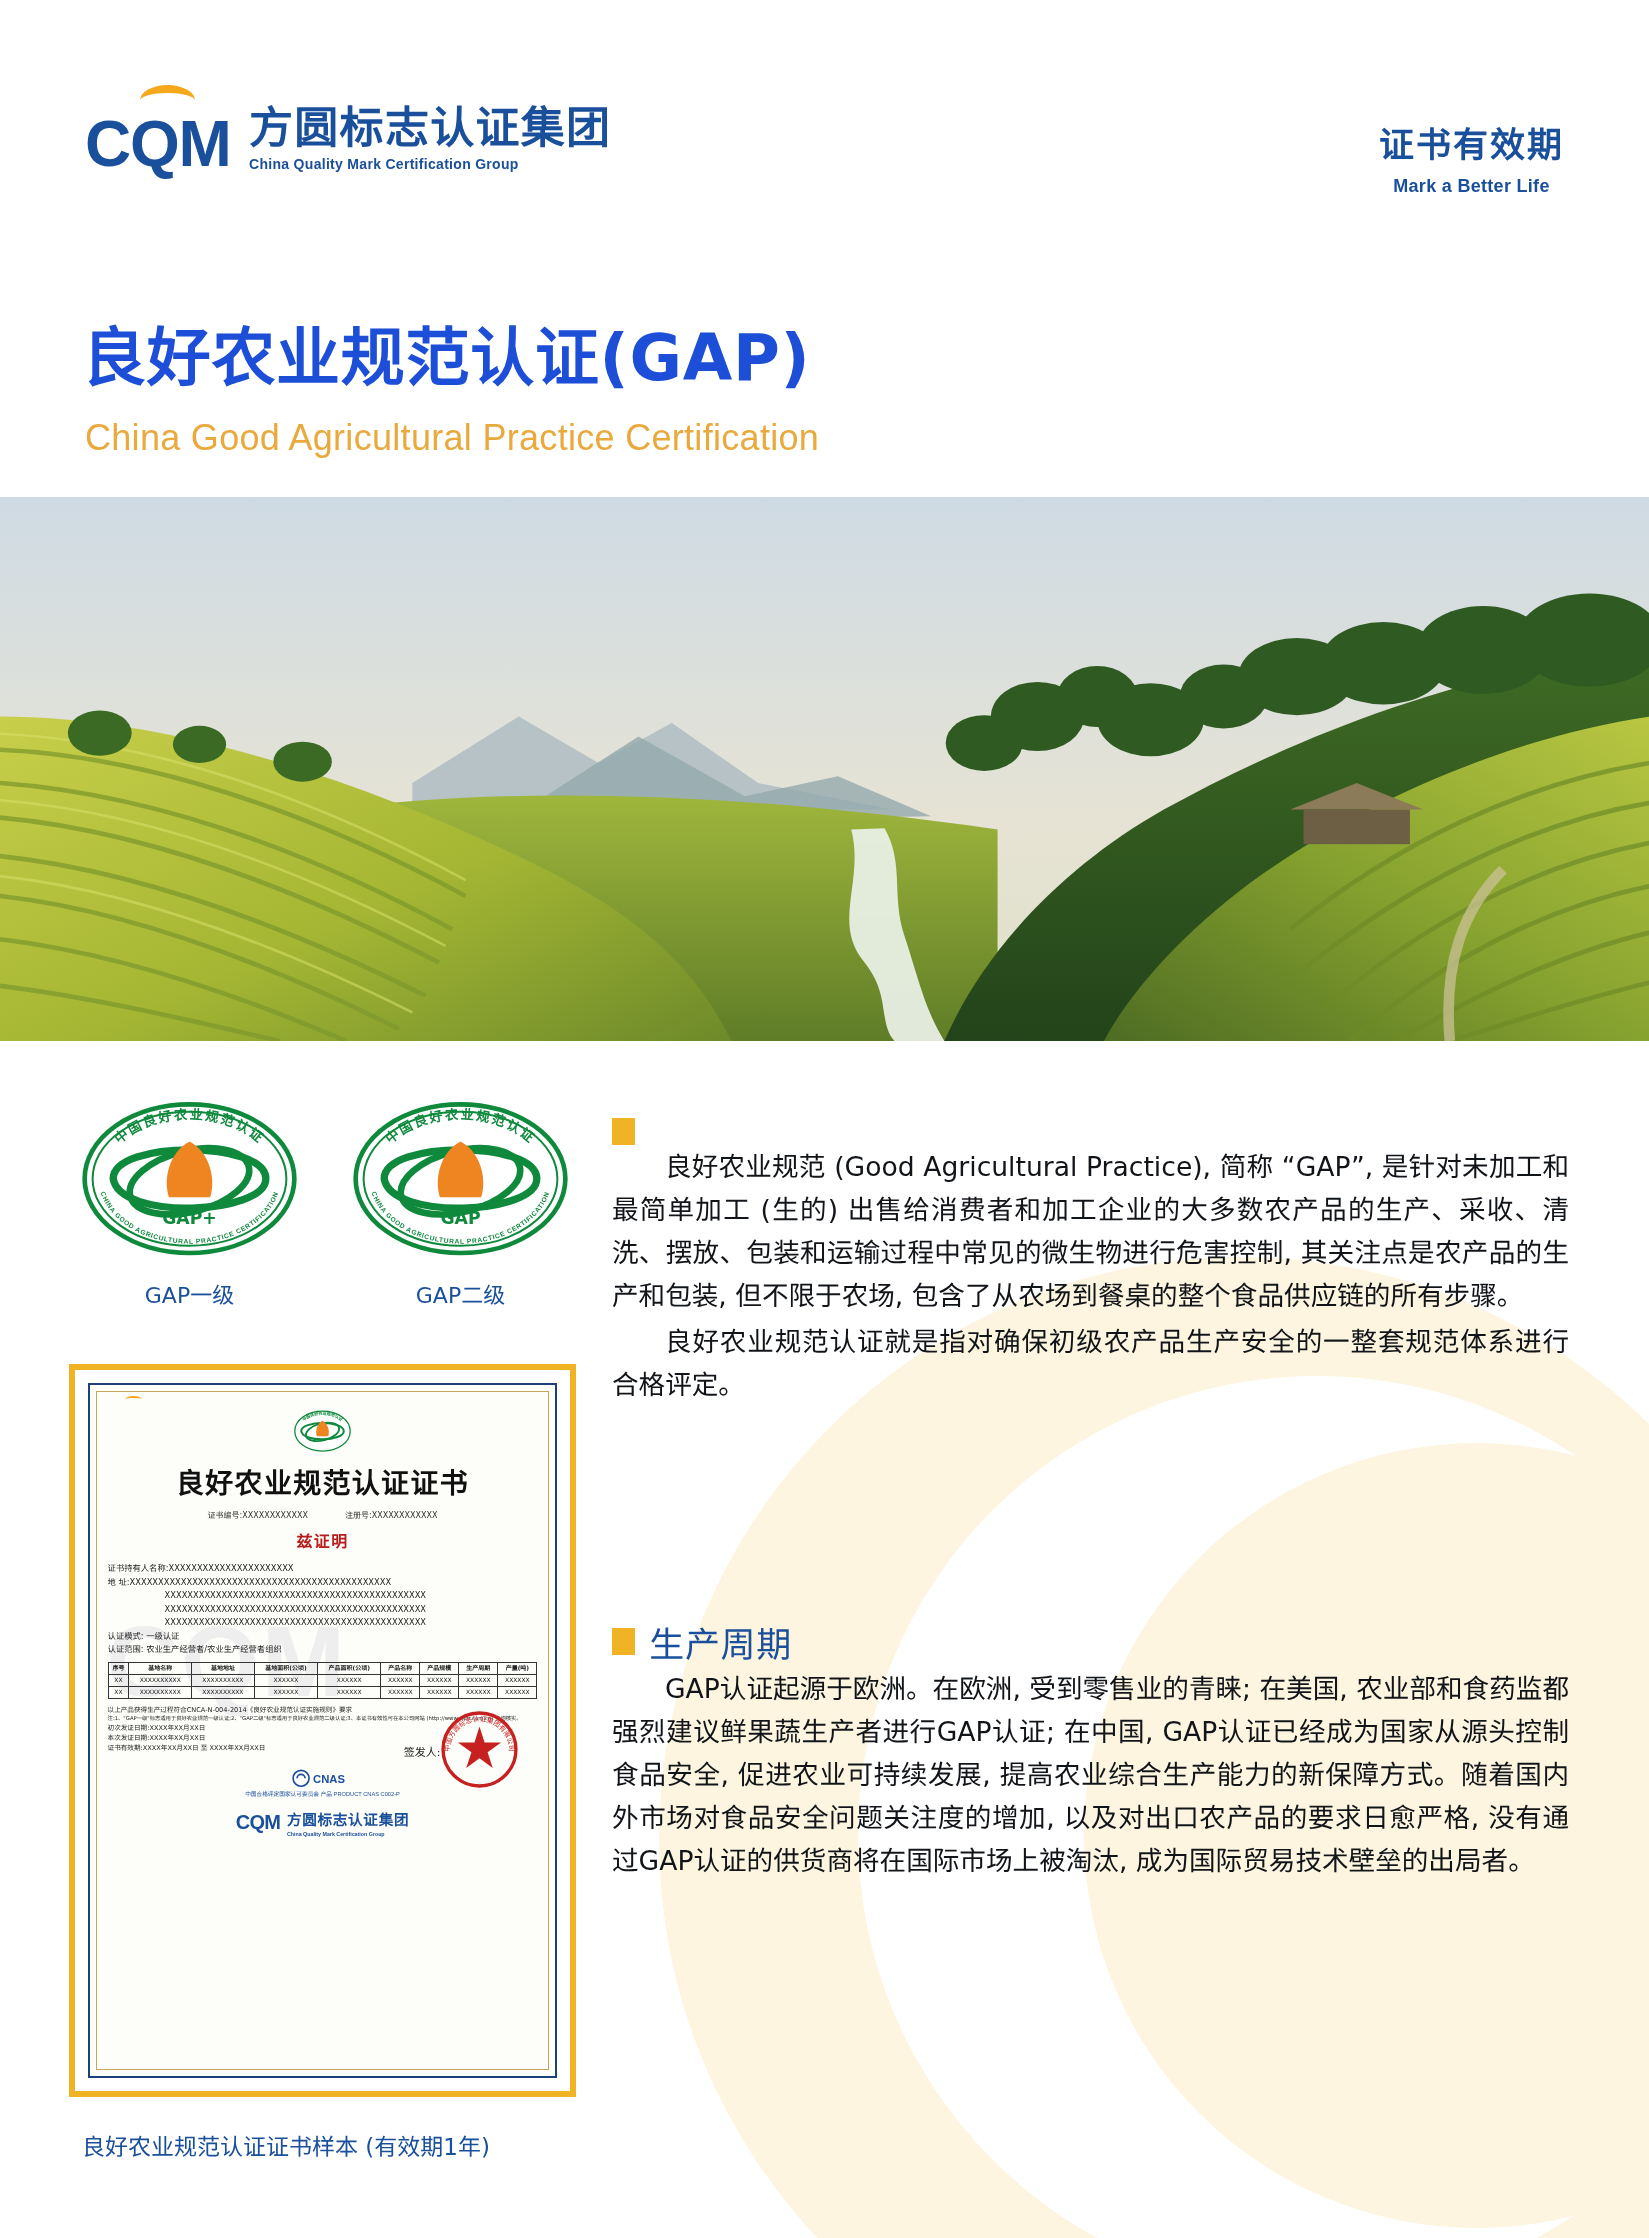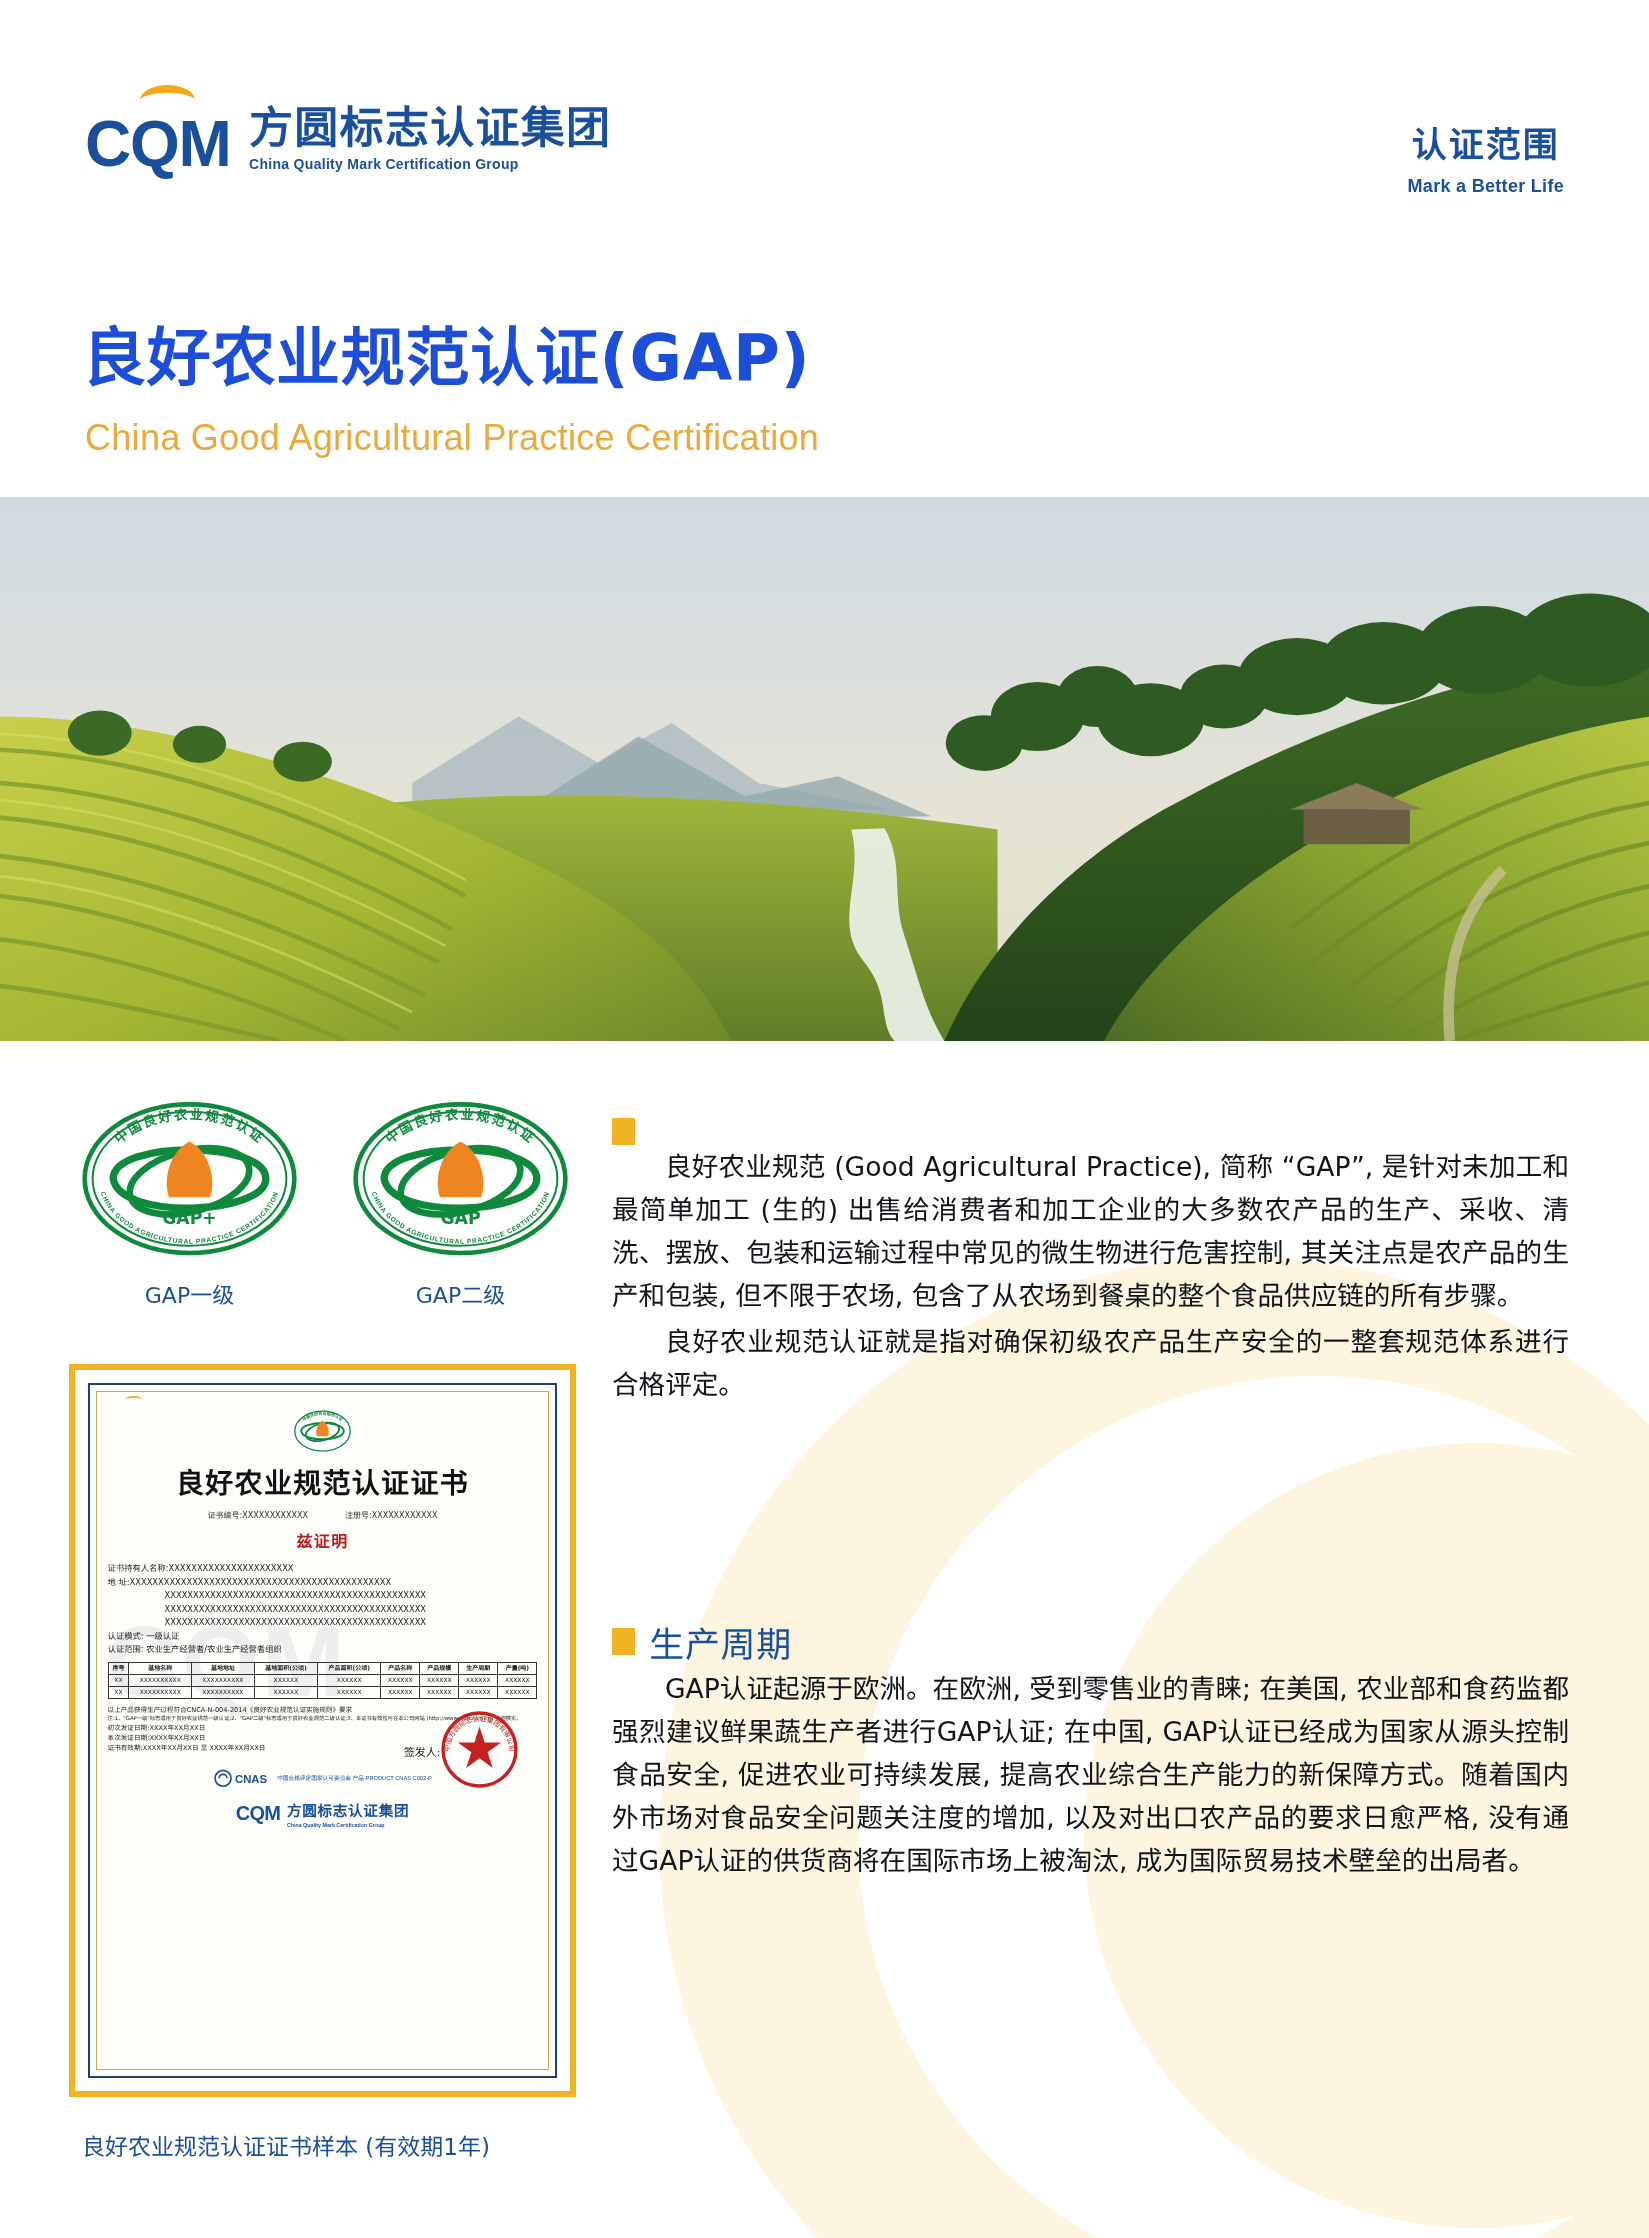--- a/index.html
+++ b/index.html
@@ -268,20 +268,21 @@
   .redseal {
     position: absolute;
     right: 17.3px;
     top: 4px;
     width: 81px;
     height: 81px;
   }
   .cnas-row {
     margin-top: 13.3px;
     display: flex;
+    flex-direction: column;
     align-items: center;
   }
   .cnas-text {
     font-size: 5.7px;
     color: #1a4f9c;
     text-align: center;
     line-height: 1.3;
     margin-top: 2px;
   }
   .cert-logo-row {
@@ -373,21 +374,21 @@
 <div class="header">
   <div class="logo-block">
     <div class="logo-cqm">CQM</div>
     <div class="logo-arc"></div>
     <div class="logo-text">
       <div class="logo-cn">方圆标志认证集团</div>
       <div class="logo-en">China Quality Mark Certification Group</div>
     </div>
   </div>
   <div class="slogan">
-    <div class="slogan-cn">认证范围</div>
+    <div class="slogan-cn">证书有效期</div>
     <div class="slogan-en">Mark a Better Life</div>
   </div>
 </div>
 
 <div class="title-cn">良好农业规范认证(GAP)</div>
 <div class="title-en">China Good Agricultural Practice Certification</div>
 
 <div class="hero">
   <svg width="1650" height="544" viewBox="0 0 2481 818" preserveAspectRatio="none" aria-hidden="true">
     <defs>

